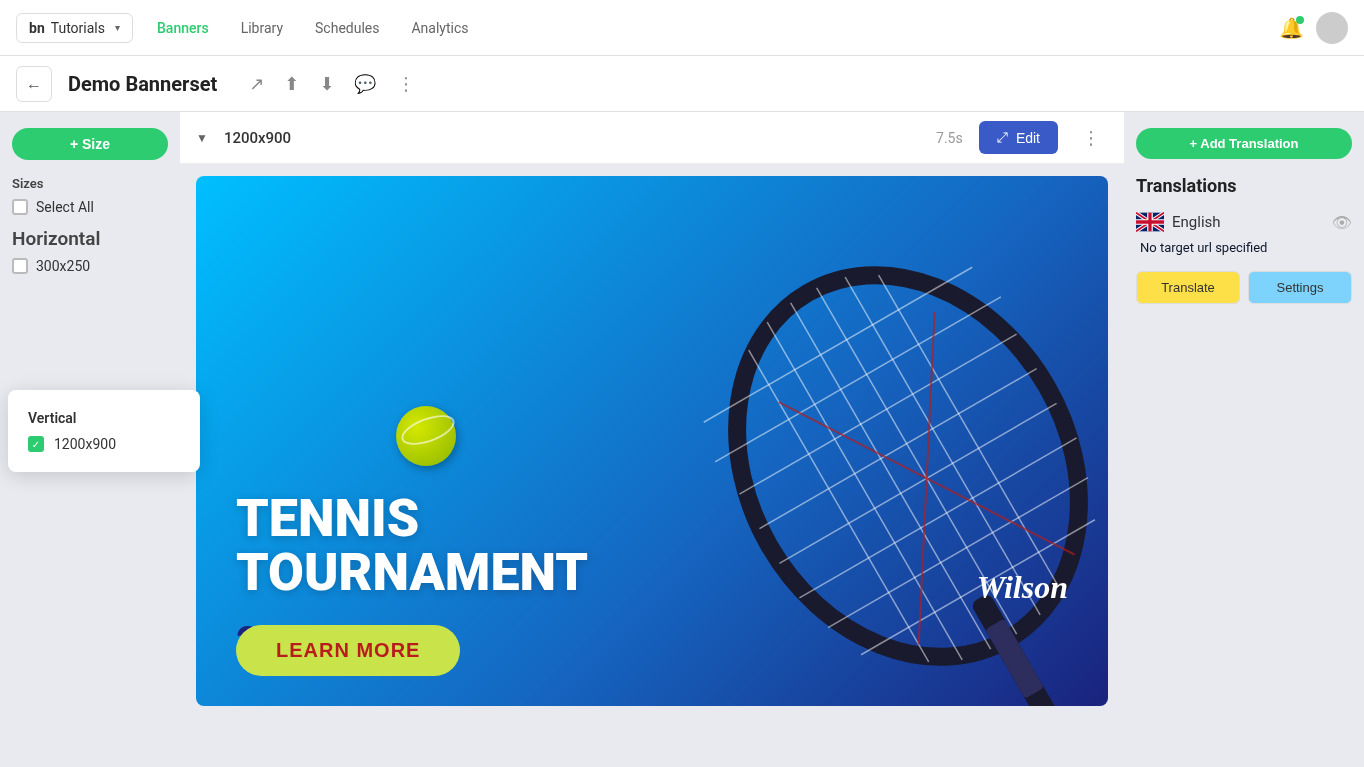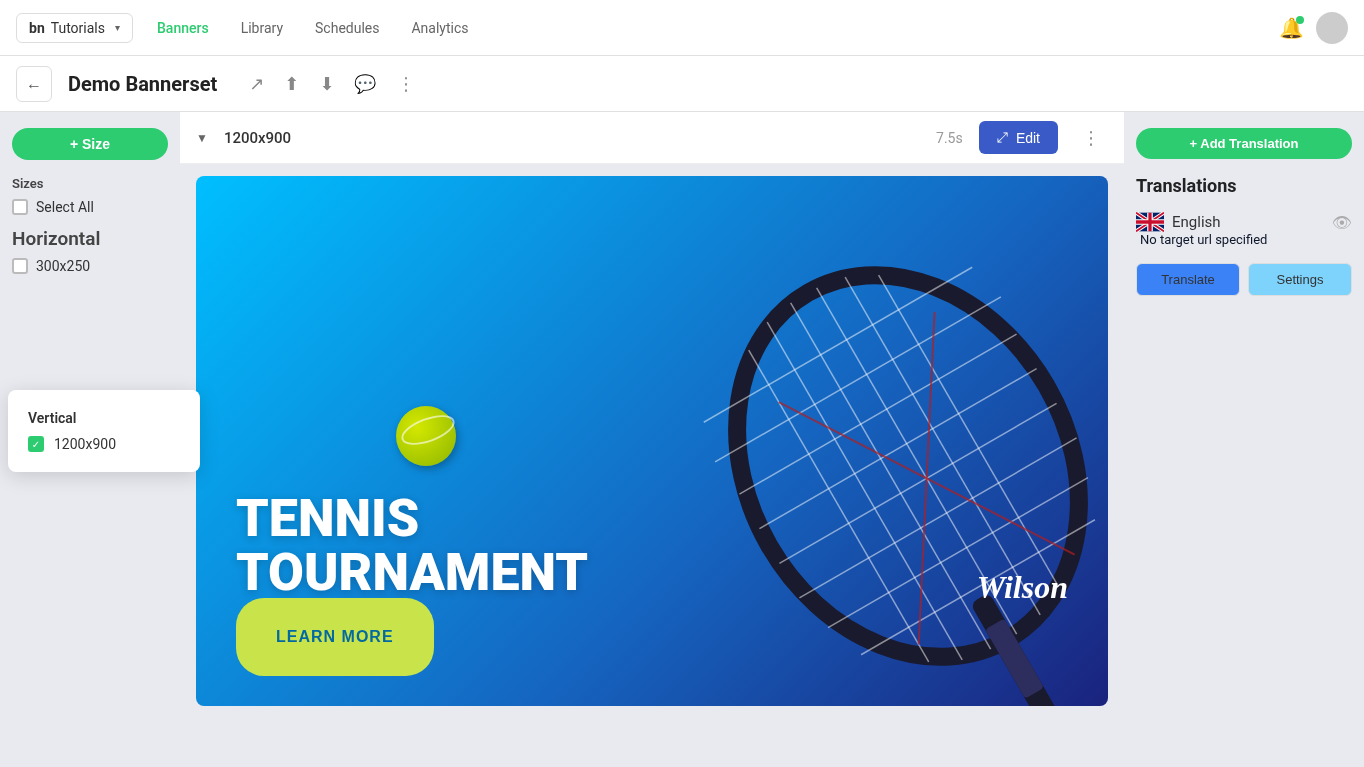--- a/index.html
+++ b/index.html
@@ -321,25 +321,25 @@
       font-size: 42px;
       font-weight: 700;
       color: #1a237e;
       margin-bottom: 0;
     }
     .banner-cta {
       position: absolute;
       bottom: 30px;
       left: 40px;
       background: #c8e44a;
-      color: #0369a1;
+      color: #b91c1c;
       border: none;
       border-radius: 28px;
-      padding: 30px 40px;
-      font-size: 16px;
+      padding: 14px 40px;
+      font-size: 20px;
       font-weight: 700;
       letter-spacing: 1px;
       cursor: pointer;
     }
     .wilson-logo {
       position: absolute;
       bottom: 100px;
       right: 40px;
       font-size: 32px;
       font-weight: 700;
@@ -383,21 +383,21 @@
     .translations-title {
       font-size: 18px;
       font-weight: 700;
       color: #222;
       margin-bottom: 16px;
     }
     .translation-row {
       display: flex;
       align-items: center;
       gap: 8px;
-      margin-bottom: 0;
+      margin-bottom: 8px;
     }
     .flag-icon {
       width: 28px;
       height: 20px;
       flex-shrink: 0;
     }
     .translation-name {
       font-size: 15px;
       color: #333;
       flex: 1;
@@ -411,21 +411,21 @@
       font-size: 13px;
       color: #0f172a;
       margin-bottom: 16px;
       margin-left: 4px;
     }
     .translation-actions {
       display: flex;
       gap: 8px;
     }
     .translate-btn {
-      background: #3b82f6;
+      background: #fde047;
       border: 1px solid #ddd;
       border-radius: 6px;
       padding: 8px 16px;
       font-size: 13px;
       font-weight: 500;
       cursor: pointer;
       color: #333;
       flex: 1;
     }
     .settings-btn {

